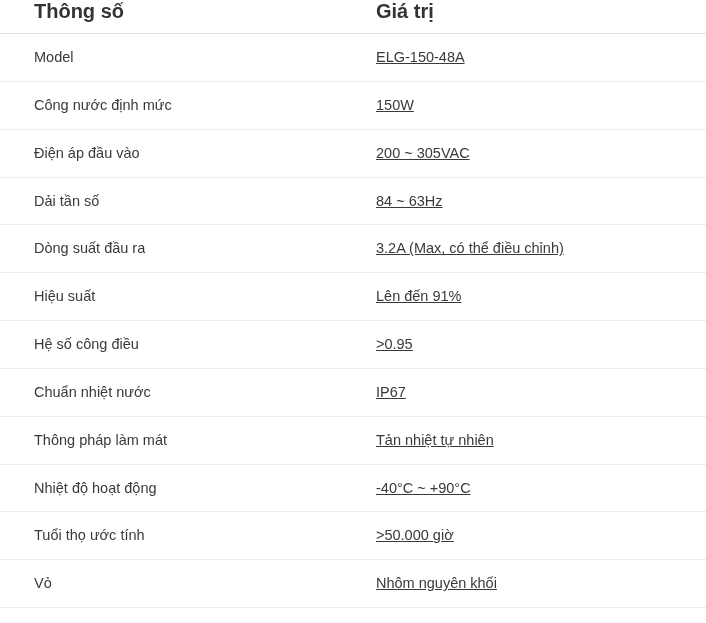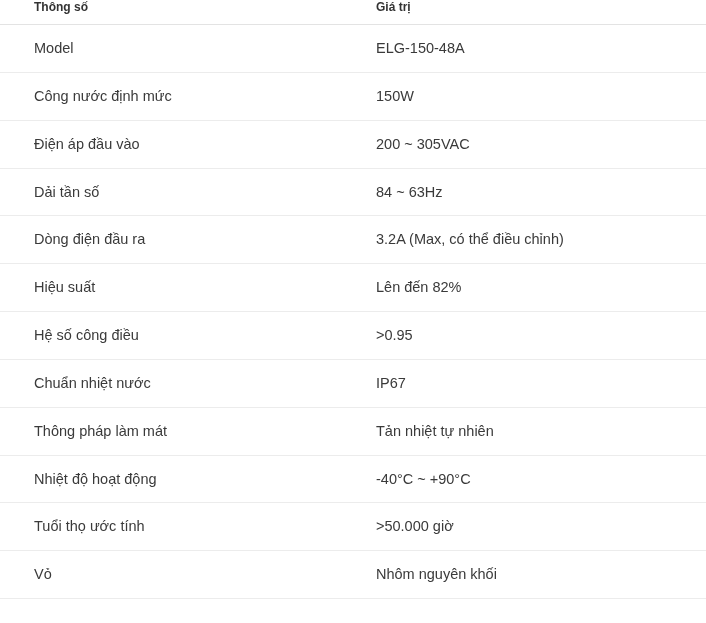--- a/index.html
+++ b/index.html
@@ -16,40 +16,41 @@
   }
   .spec-table {
     width: 100%;
     border-collapse: collapse;
     table-layout: fixed;
   }
   .spec-table col.col-param { width: 340px; }
   .spec-table col.col-value { width: 366px; }
   .spec-table th {
     text-align: left;
-    font-size: 12px;
+    font-size: 20px;
     font-weight: bold;
     color: #333333;
     padding: 0 0 10px 34px;
     border-bottom: 1px solid #e3e3e3;
     vertical-align: bottom;
   }
   .spec-table th.value-head {
     padding-left: 36px;
   }
   .spec-table td {
     font-size: 14.5px;
     color: #3a3a3a;
     padding: 14px 0 14px 34px;
     border-bottom: 1px solid #ececec;
     vertical-align: middle;
     line-height: 1.3;
   }
   .spec-table td.value-cell {
     padding-left: 36px;
+    text-decoration: underline;
   }
   .spec-table tr:last-child td {
     border-bottom: 1px solid #ececec;
   }
 </style>
 </head>
 <body>
 
 <table class="spec-table">
   <colgroup>
@@ -73,26 +74,26 @@
       </tr>
       <tr>
         <td class="param-cell">Điện áp đầu vào</td>
         <td class="value-cell">200 ~ 305VAC</td>
       </tr>
       <tr>
         <td class="param-cell">Dải tần số</td>
         <td class="value-cell">84 ~ 63Hz</td>
       </tr>
       <tr>
-        <td class="param-cell">Dòng điện đầu ra</td>
+        <td class="param-cell">Dòng suất đầu ra</td>
         <td class="value-cell">3.2A (Max, có thể điều chỉnh)</td>
       </tr>
       <tr>
         <td class="param-cell">Hiệu suất</td>
-        <td class="value-cell">Lên đến 82%</td>
+        <td class="value-cell">Lên đến 91%</td>
       </tr>
       <tr>
         <td class="param-cell">Hệ số công điều</td>
         <td class="value-cell">&gt;0.95</td>
       </tr>
       <tr>
         <td class="param-cell">Chuẩn nhiệt nước</td>
         <td class="value-cell">IP67</td>
       </tr>
       <tr>

